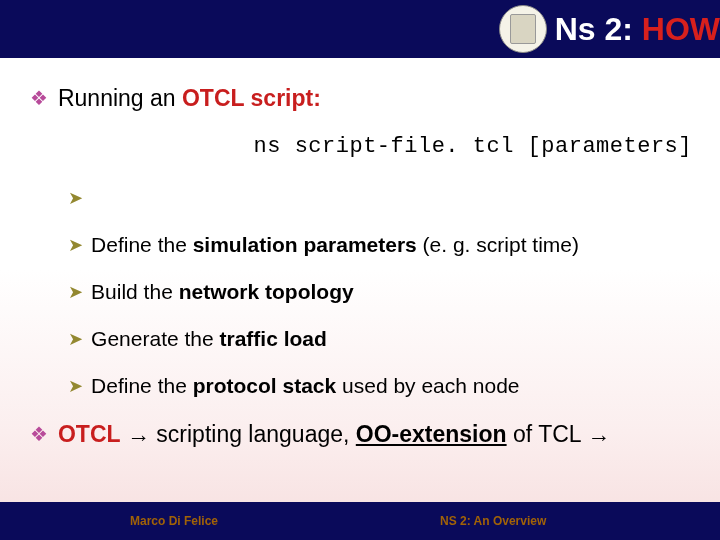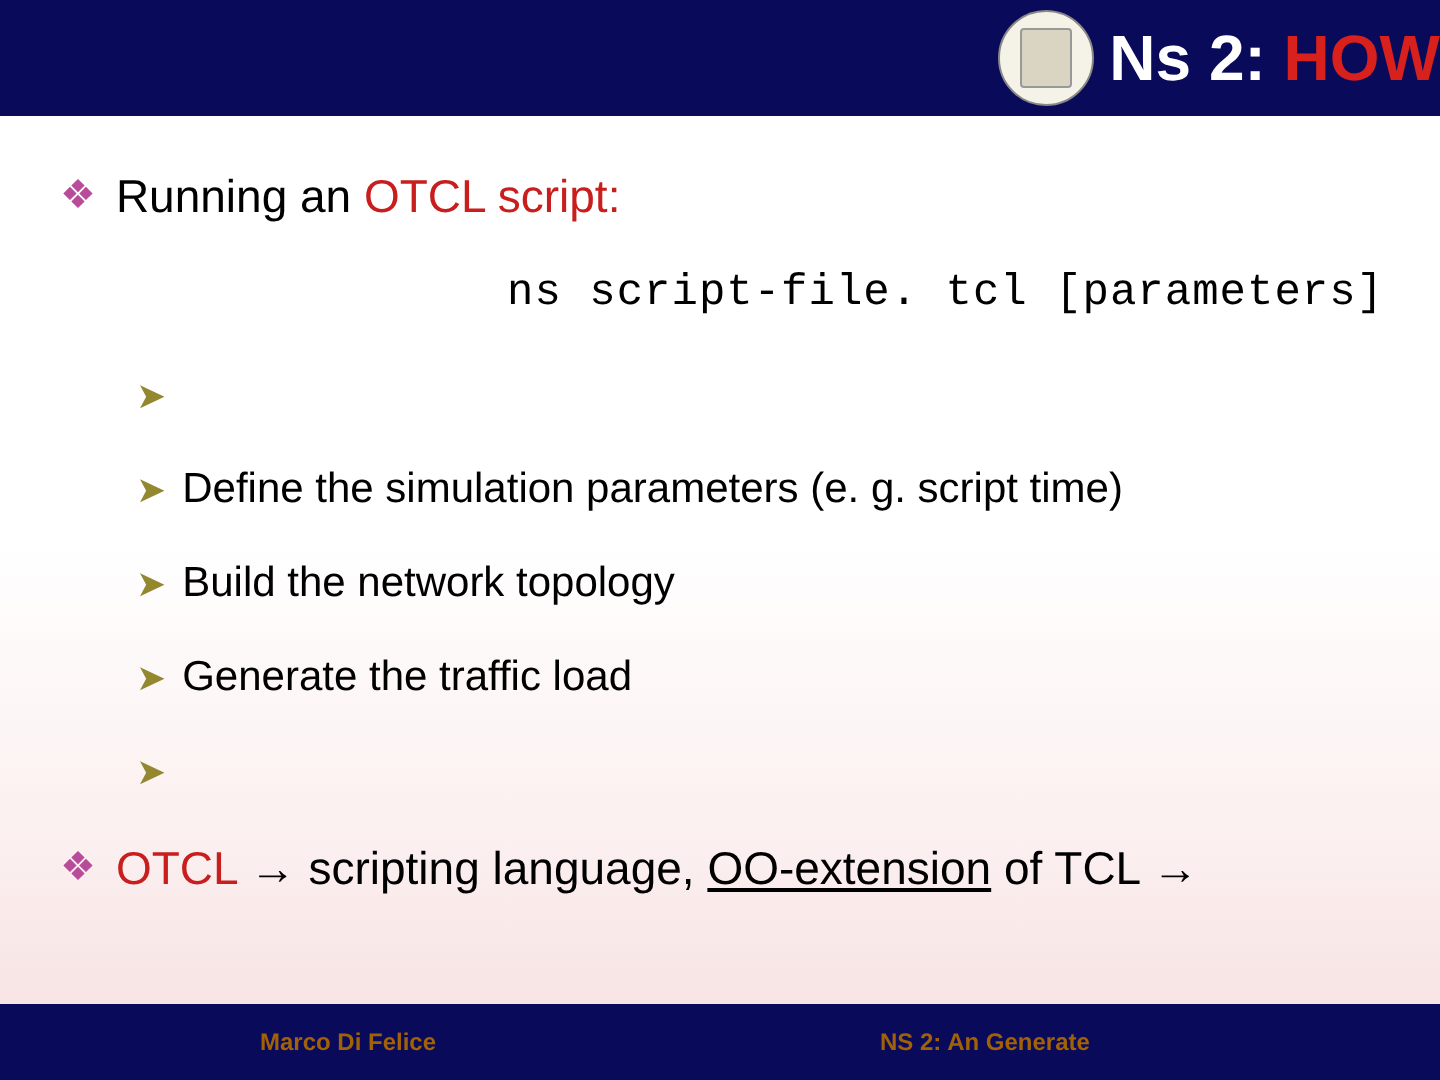--- a/index.html
+++ b/index.html
@@ -64,21 +64,21 @@
     color: #000;
     margin: 0 0 22px 2px;
   }
   .lvl1 .bullet-diamond {
     color: #b84b9a;
     font-size: 20px;
     margin-right: 10px;
     line-height: 28px;
   }
   .lvl1 .text { line-height: 28px; }
-  .bold { font-weight: normal; }
+  .bold { font-weight: bold; }
   .red { color: #c81e1e; }
   .underline { text-decoration: underline; }
 
   .command {
     font-family: "Courier New", Courier, monospace;
     font-size: 22px;
     text-align: right;
     margin: 0 0 26px 0;
     letter-spacing: 0.5px;
   }
@@ -169,31 +169,34 @@
 
       <div class="lvl2">
         <span class="bullet-arrow">➤</span>
         <span class="text">
           <span>Generate the </span><span class="bold">traffic load</span>
         </span>
       </div>
 
       <div class="lvl2">
         <span class="bullet-arrow">➤</span>
+        <span class="text">
+          <span>Define the </span><span class="bold">protocol stack</span><span> used by each node</span>
+        </span>
       </div>
 
     </div>
 
     <div class="lvl1" style="margin-top:6px;">
       <span class="bullet-diamond">❖</span>
       <span class="text">
         <span class="bold red">OTCL</span><span> → </span><span>scripting language, </span><span class="bold underline">OO-extension</span><span> of TCL →</span>
       </span>
     </div>
 
   </div>
 
   <div class="footer">
     <span class="footer-left">Marco Di Felice</span>
-    <span class="footer-right">NS 2: An Generate</span>
+    <span class="footer-right">NS 2: An Overview</span>
   </div>
 
 </div>
 
 </body></html>

